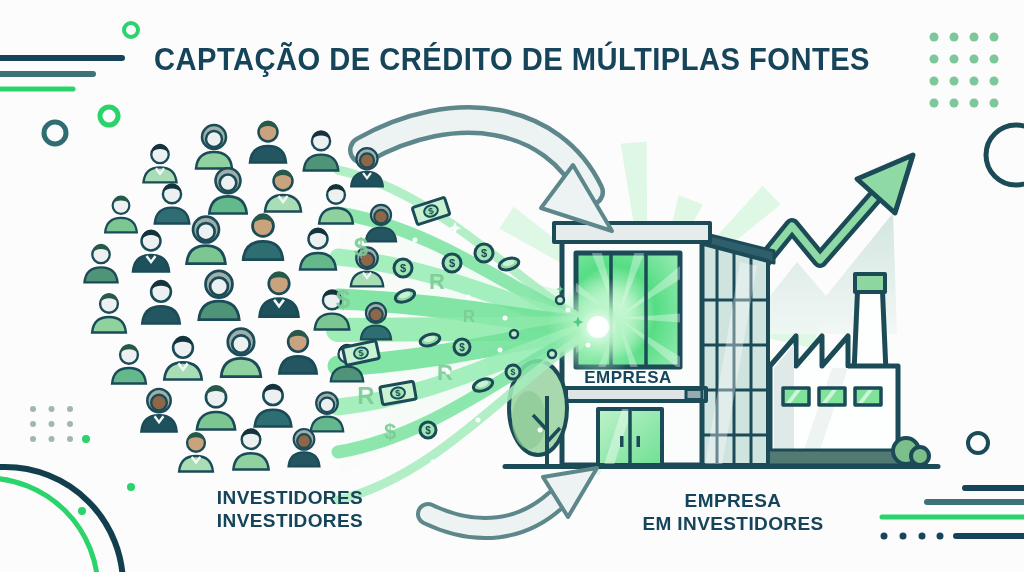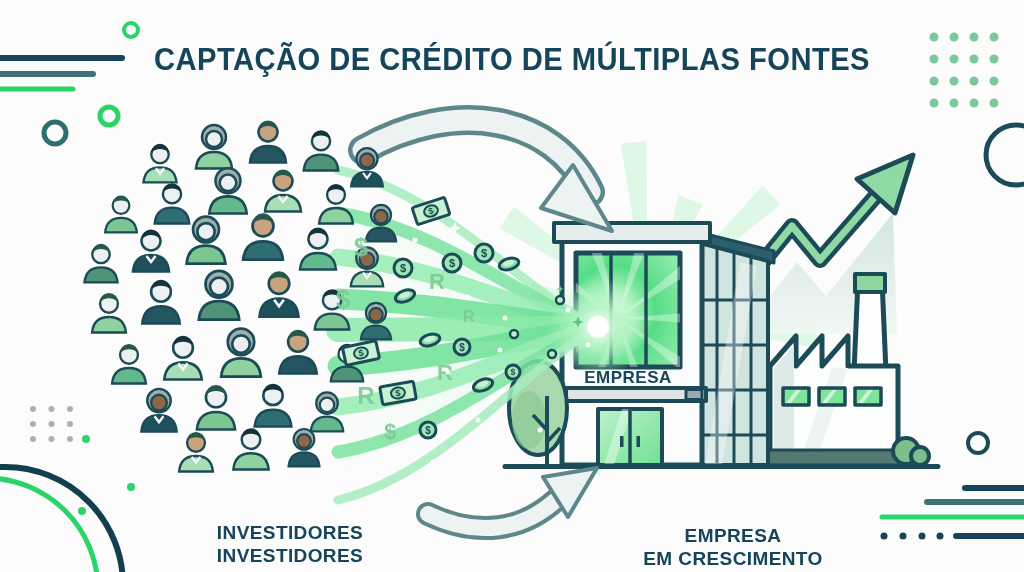--- a/index.html
+++ b/index.html
@@ -9,21 +9,21 @@
   }
   .stage svg{position:absolute; left:0; top:0;}
   svg text{font-family:"Liberation Sans", sans-serif;}
   .title{
     position:absolute; top:42px; left:0; width:1024px; text-align:center;
     font-size:31px; font-weight:bold; color:#16455B; letter-spacing:.5px;
     transform:scaleX(.94); white-space:nowrap;
   }
   .caption{
     position:absolute; text-align:center; font-weight:bold; color:#16455B;
-    font-size:19px; line-height:23px; letter-spacing:.4px;margin-top:35px;
+    font-size:19px; line-height:23px; letter-spacing:.4px;
   }
   .caption.investors{left:150px; width:280px; top:486px;}
   .caption.company{left:593px; width:280px; top:489px;}
 </style>
 </head>
 <body>
 
 <div class="stage">
 
 <svg width="1024" height="572" viewBox="0 0 1024 572">
@@ -518,16 +518,16 @@
 
 <div class="title">CAPTAÇÃO DE CRÉDITO DE MÚLTIPLAS FONTES</div>
 
 <div class="caption investors">
   <div>INVESTIDORES</div>
   <div>INVESTIDORES</div>
 </div>
 
 <div class="caption company">
   <div>EMPRESA</div>
-  <div>EM CRESCIMENTO</div>
+  <div>EM INVESTIDORES</div>
 </div>
 
 </div>
 
 </body></html>

